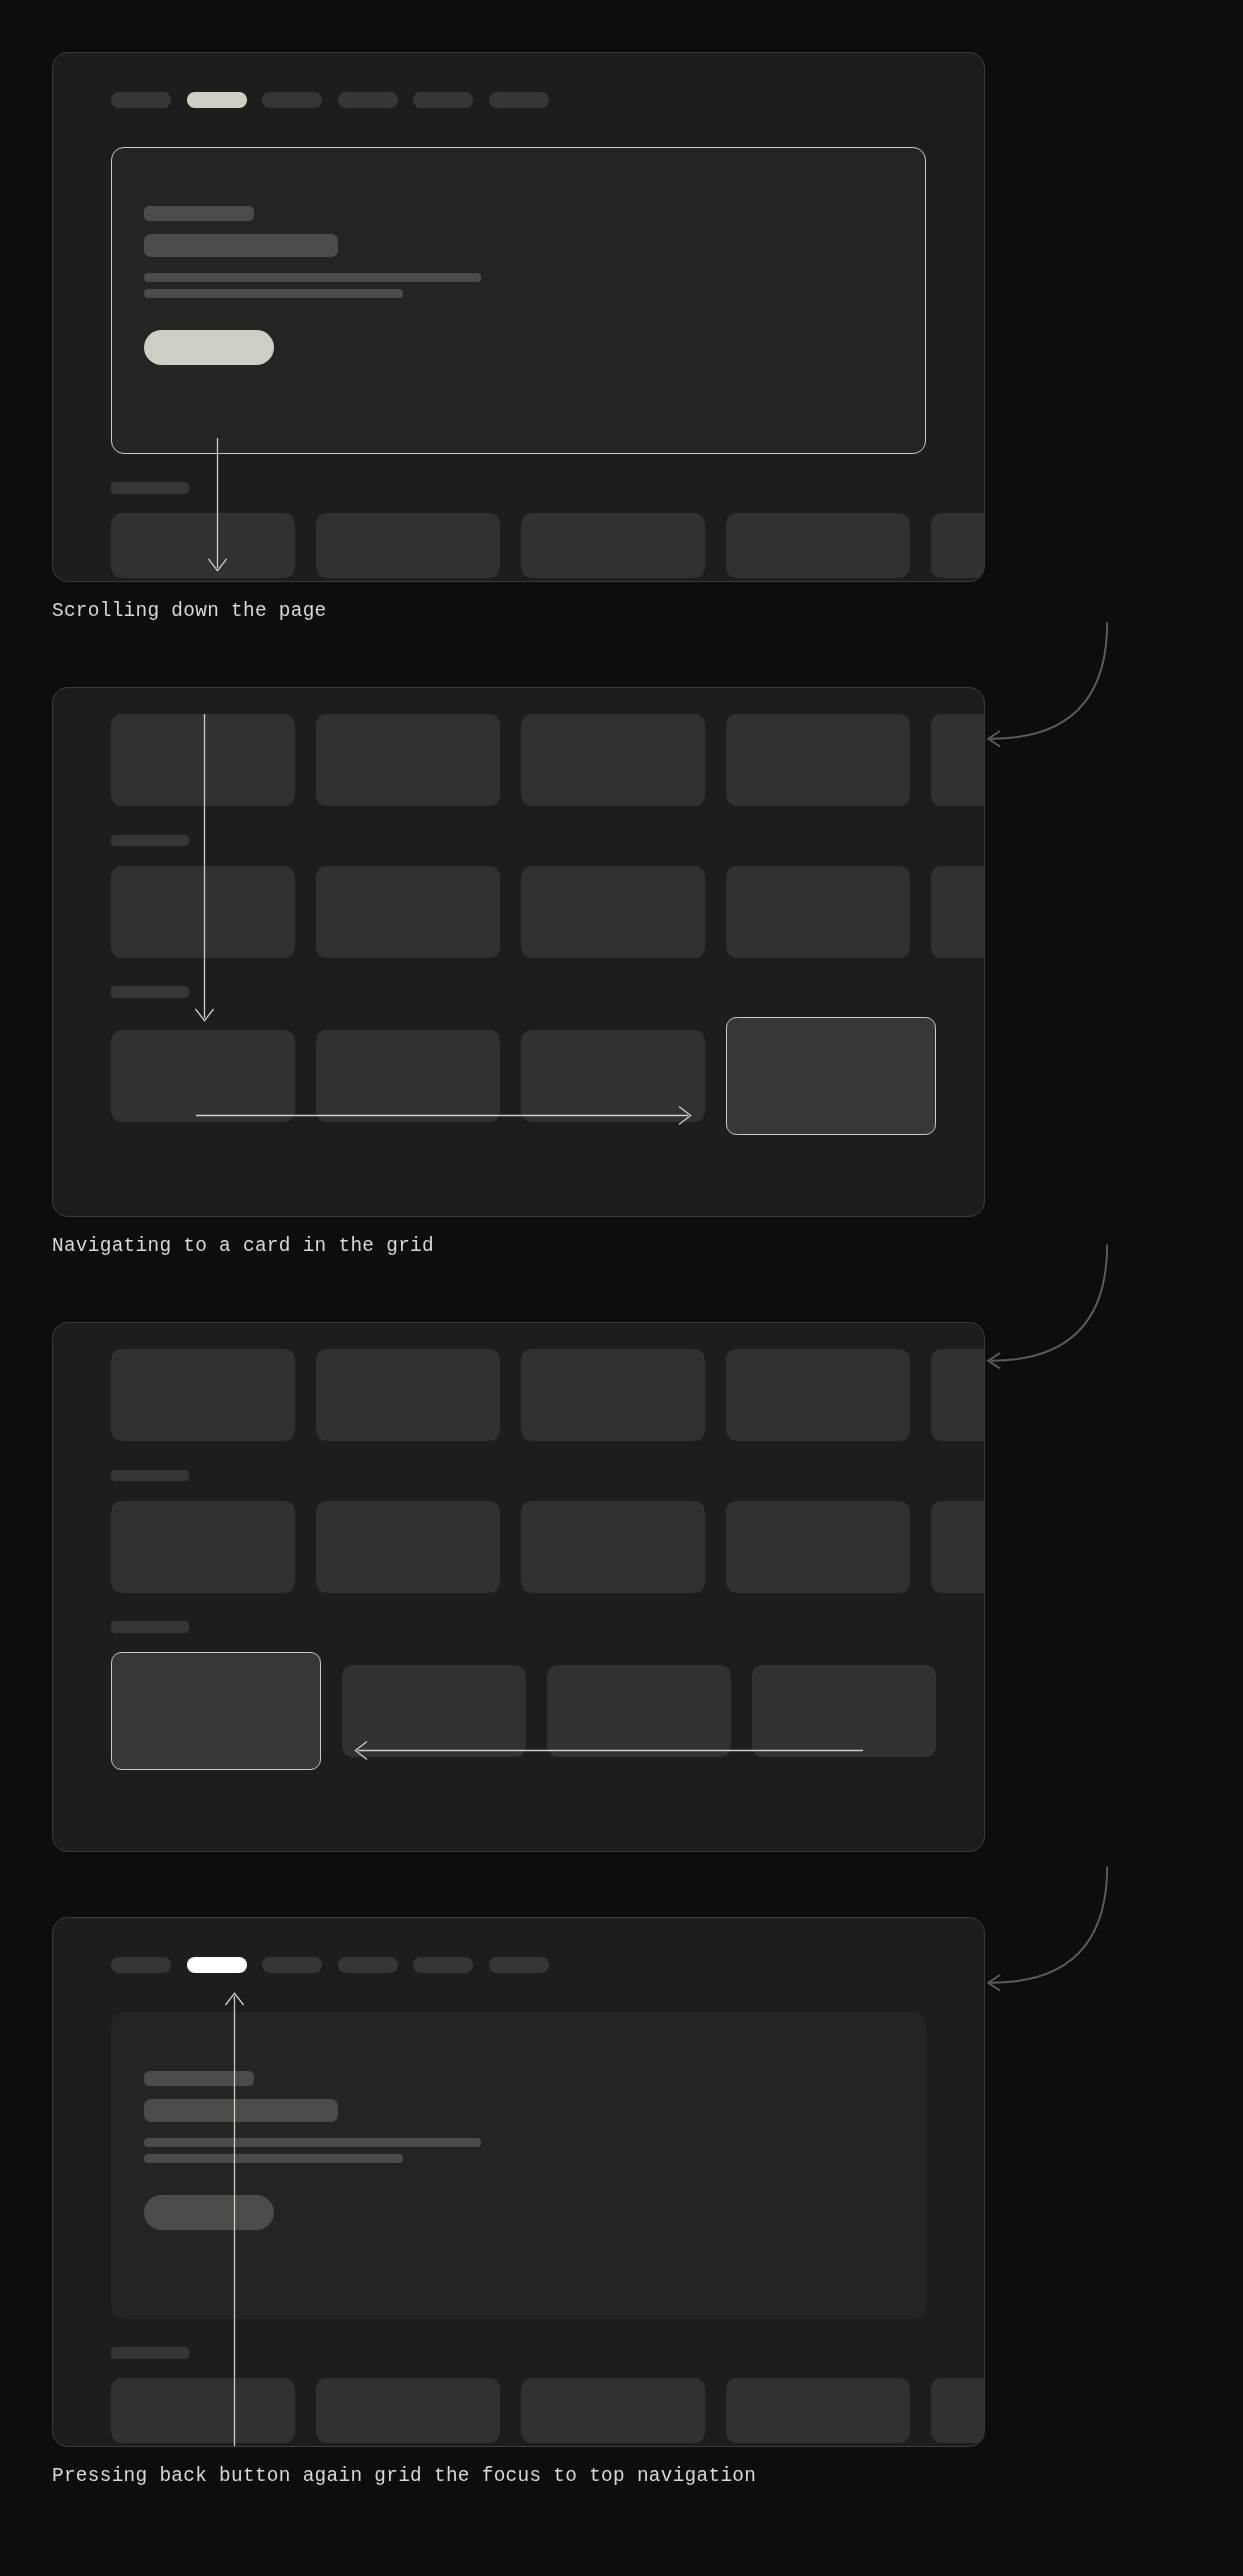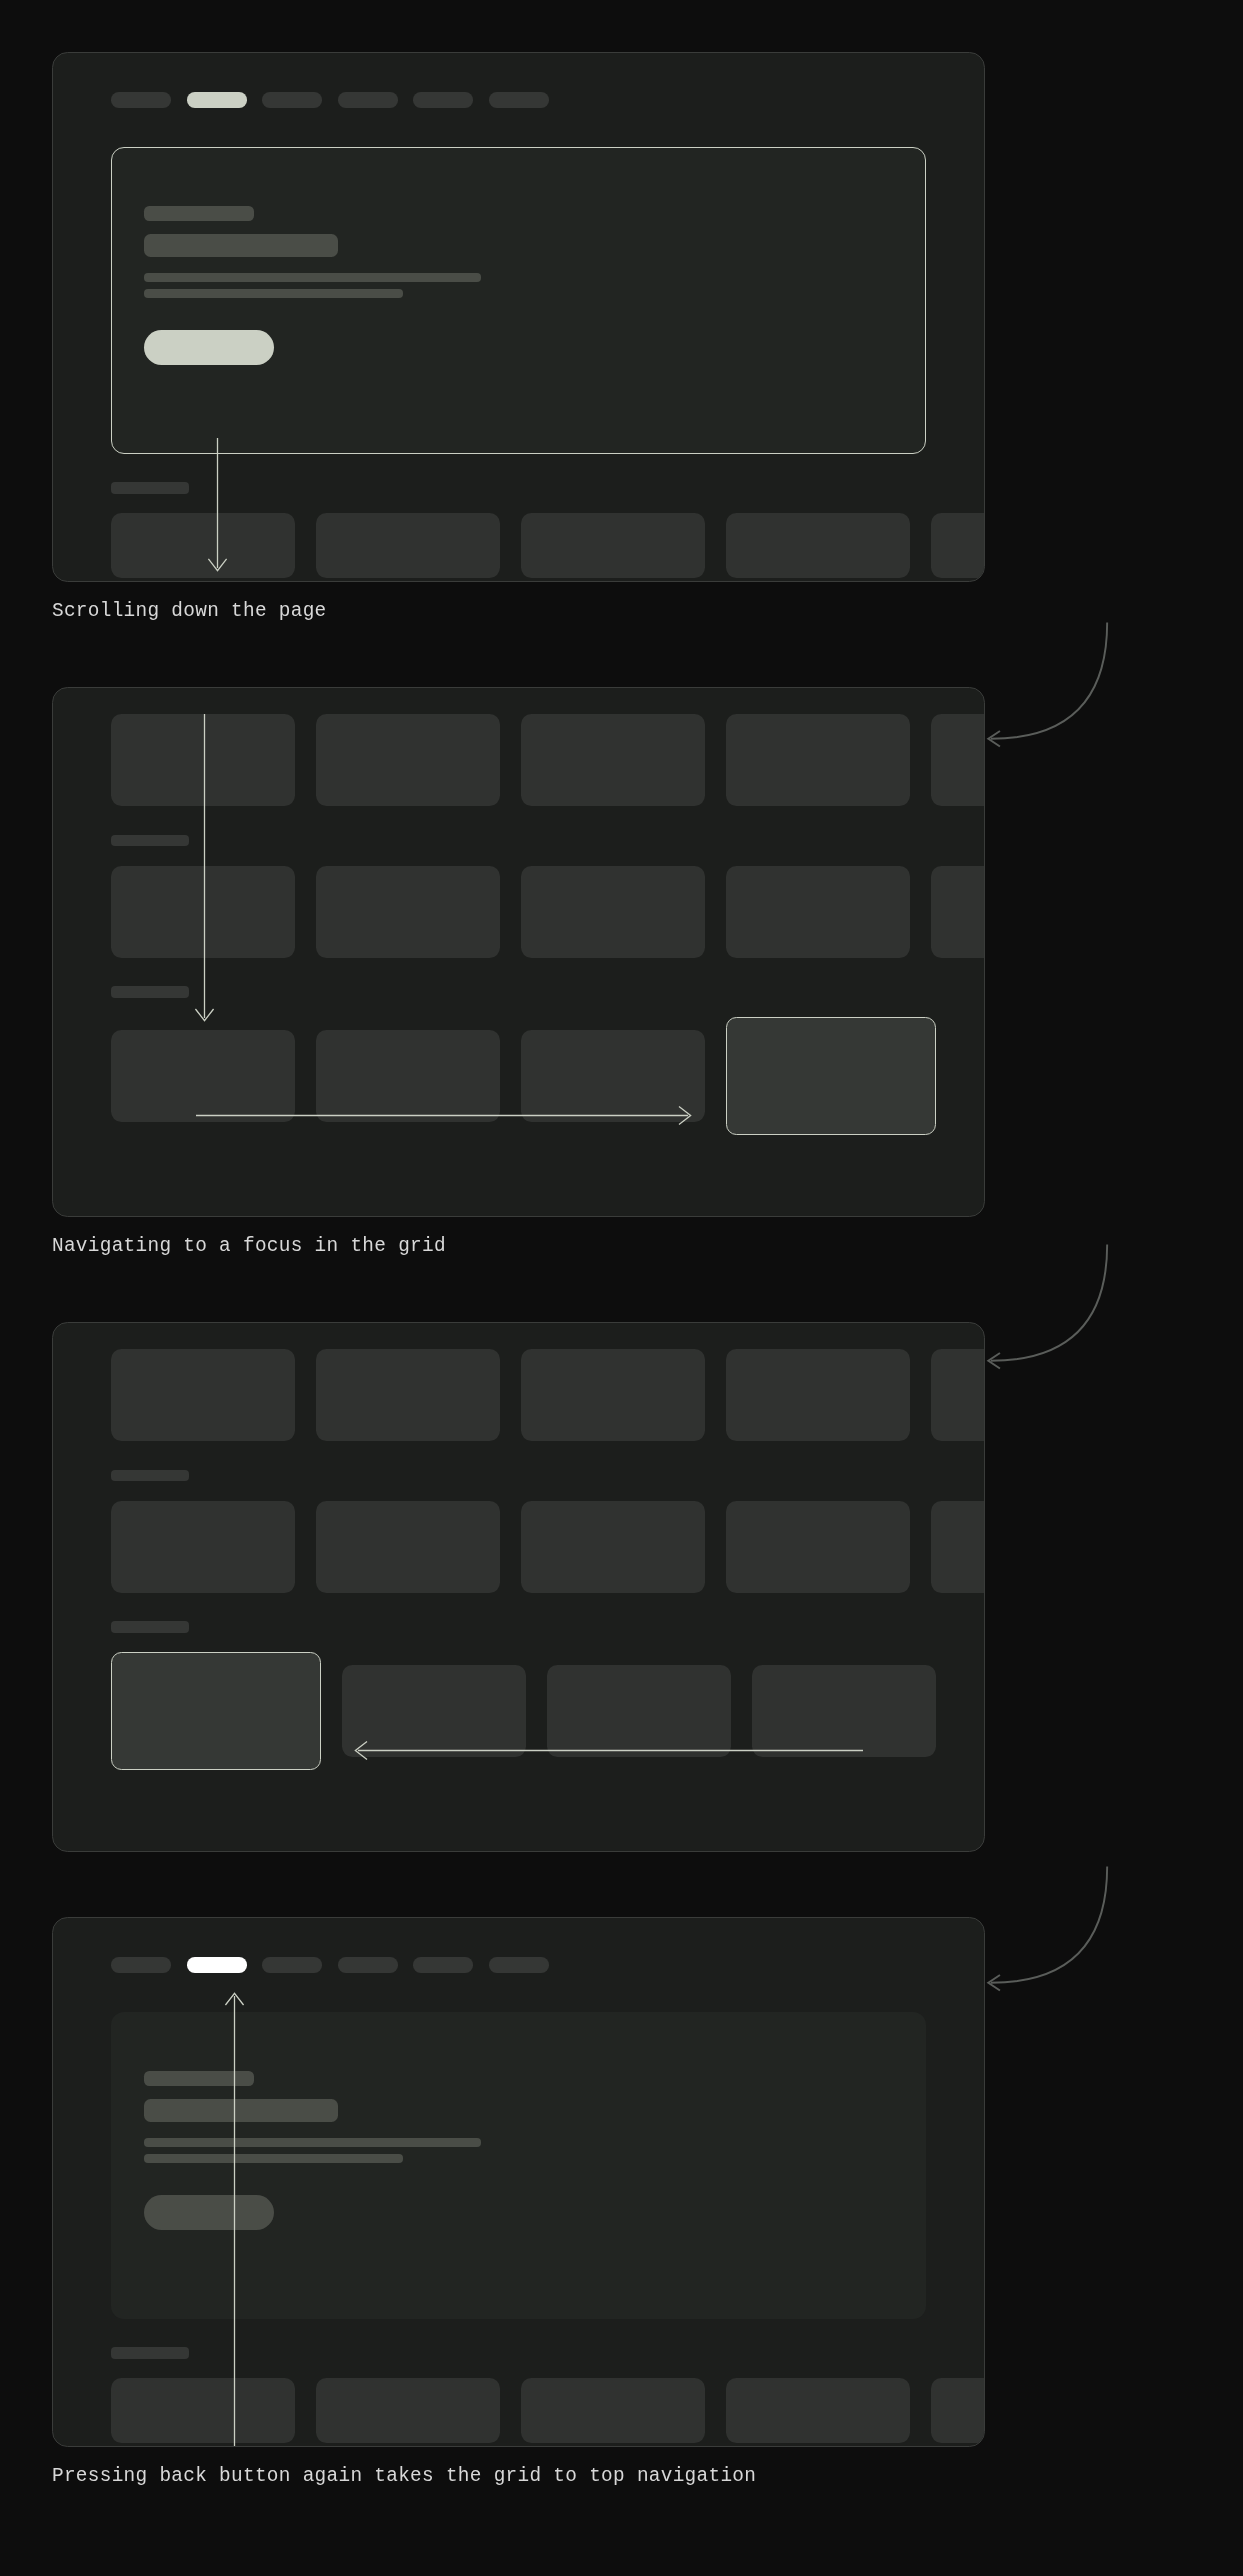--- a/index.html
+++ b/index.html
@@ -108,21 +108,21 @@
     <svg class="arrow-svg" style="left:132px;top:26px;" width="39" height="317" viewBox="0 0 60 490">
       <line x1="30" y1="0" x2="30" y2="470" stroke="#cbd0c4" stroke-width="2"></line>
       <polyline points="16,456 30,474 44,456" stroke="#cbd0c4" stroke-width="2" fill="none"></polyline>
     </svg>
     <svg class="arrow-svg" style="left:143px;top:408px;" width="505" height="39" viewBox="0 0 780 60">
       <line x1="0" y1="30" x2="760" y2="30" stroke="#cbd0c4" stroke-width="2"></line>
       <polyline points="746,16 764,30 746,44" stroke="#cbd0c4" stroke-width="2" fill="none"></polyline>
     </svg>
   </div>
 
-  <div class="caption">Navigating to a focus in the grid</div>
+  <div class="caption">Navigating to a card in the grid</div>
 </div>
 
 <svg class="connector" style="left:978px;top:1244px;" width="155" height="143" viewBox="0 0 240 220">
   <path d="M200 0 Q200 180 20 180" stroke="#5a5d5a" stroke-width="3" fill="none"></path>
   <polyline points="34,168 16,180 34,192" stroke="#5a5d5a" stroke-width="3" fill="none"></polyline>
 </svg>
 
 <div class="step">
   <div class="screen">
     <div class="row" style="padding-top:26px;">
@@ -183,17 +183,17 @@
       <div class="card short"></div>
       <div class="card short"></div>
       <div class="card short"></div>
       <div class="card short"></div>
     </div>
     <svg class="arrow-svg" style="left:162px;top:65px;" width="39" height="466" viewBox="0 0 60 720">
       <line x1="30" y1="720" x2="30" y2="20" stroke="#cbd0c4" stroke-width="2"></line>
       <polyline points="16,34 30,16 44,34" stroke="#cbd0c4" stroke-width="2" fill="none"></polyline>
     </svg>
   </div>
-  <div class="caption">Pressing back button again takes the grid to top navigation</div>
+  <div class="caption">Pressing back button again grid the focus to top navigation</div>
 </div>
 
 </div>
 
 
 </body></html>

